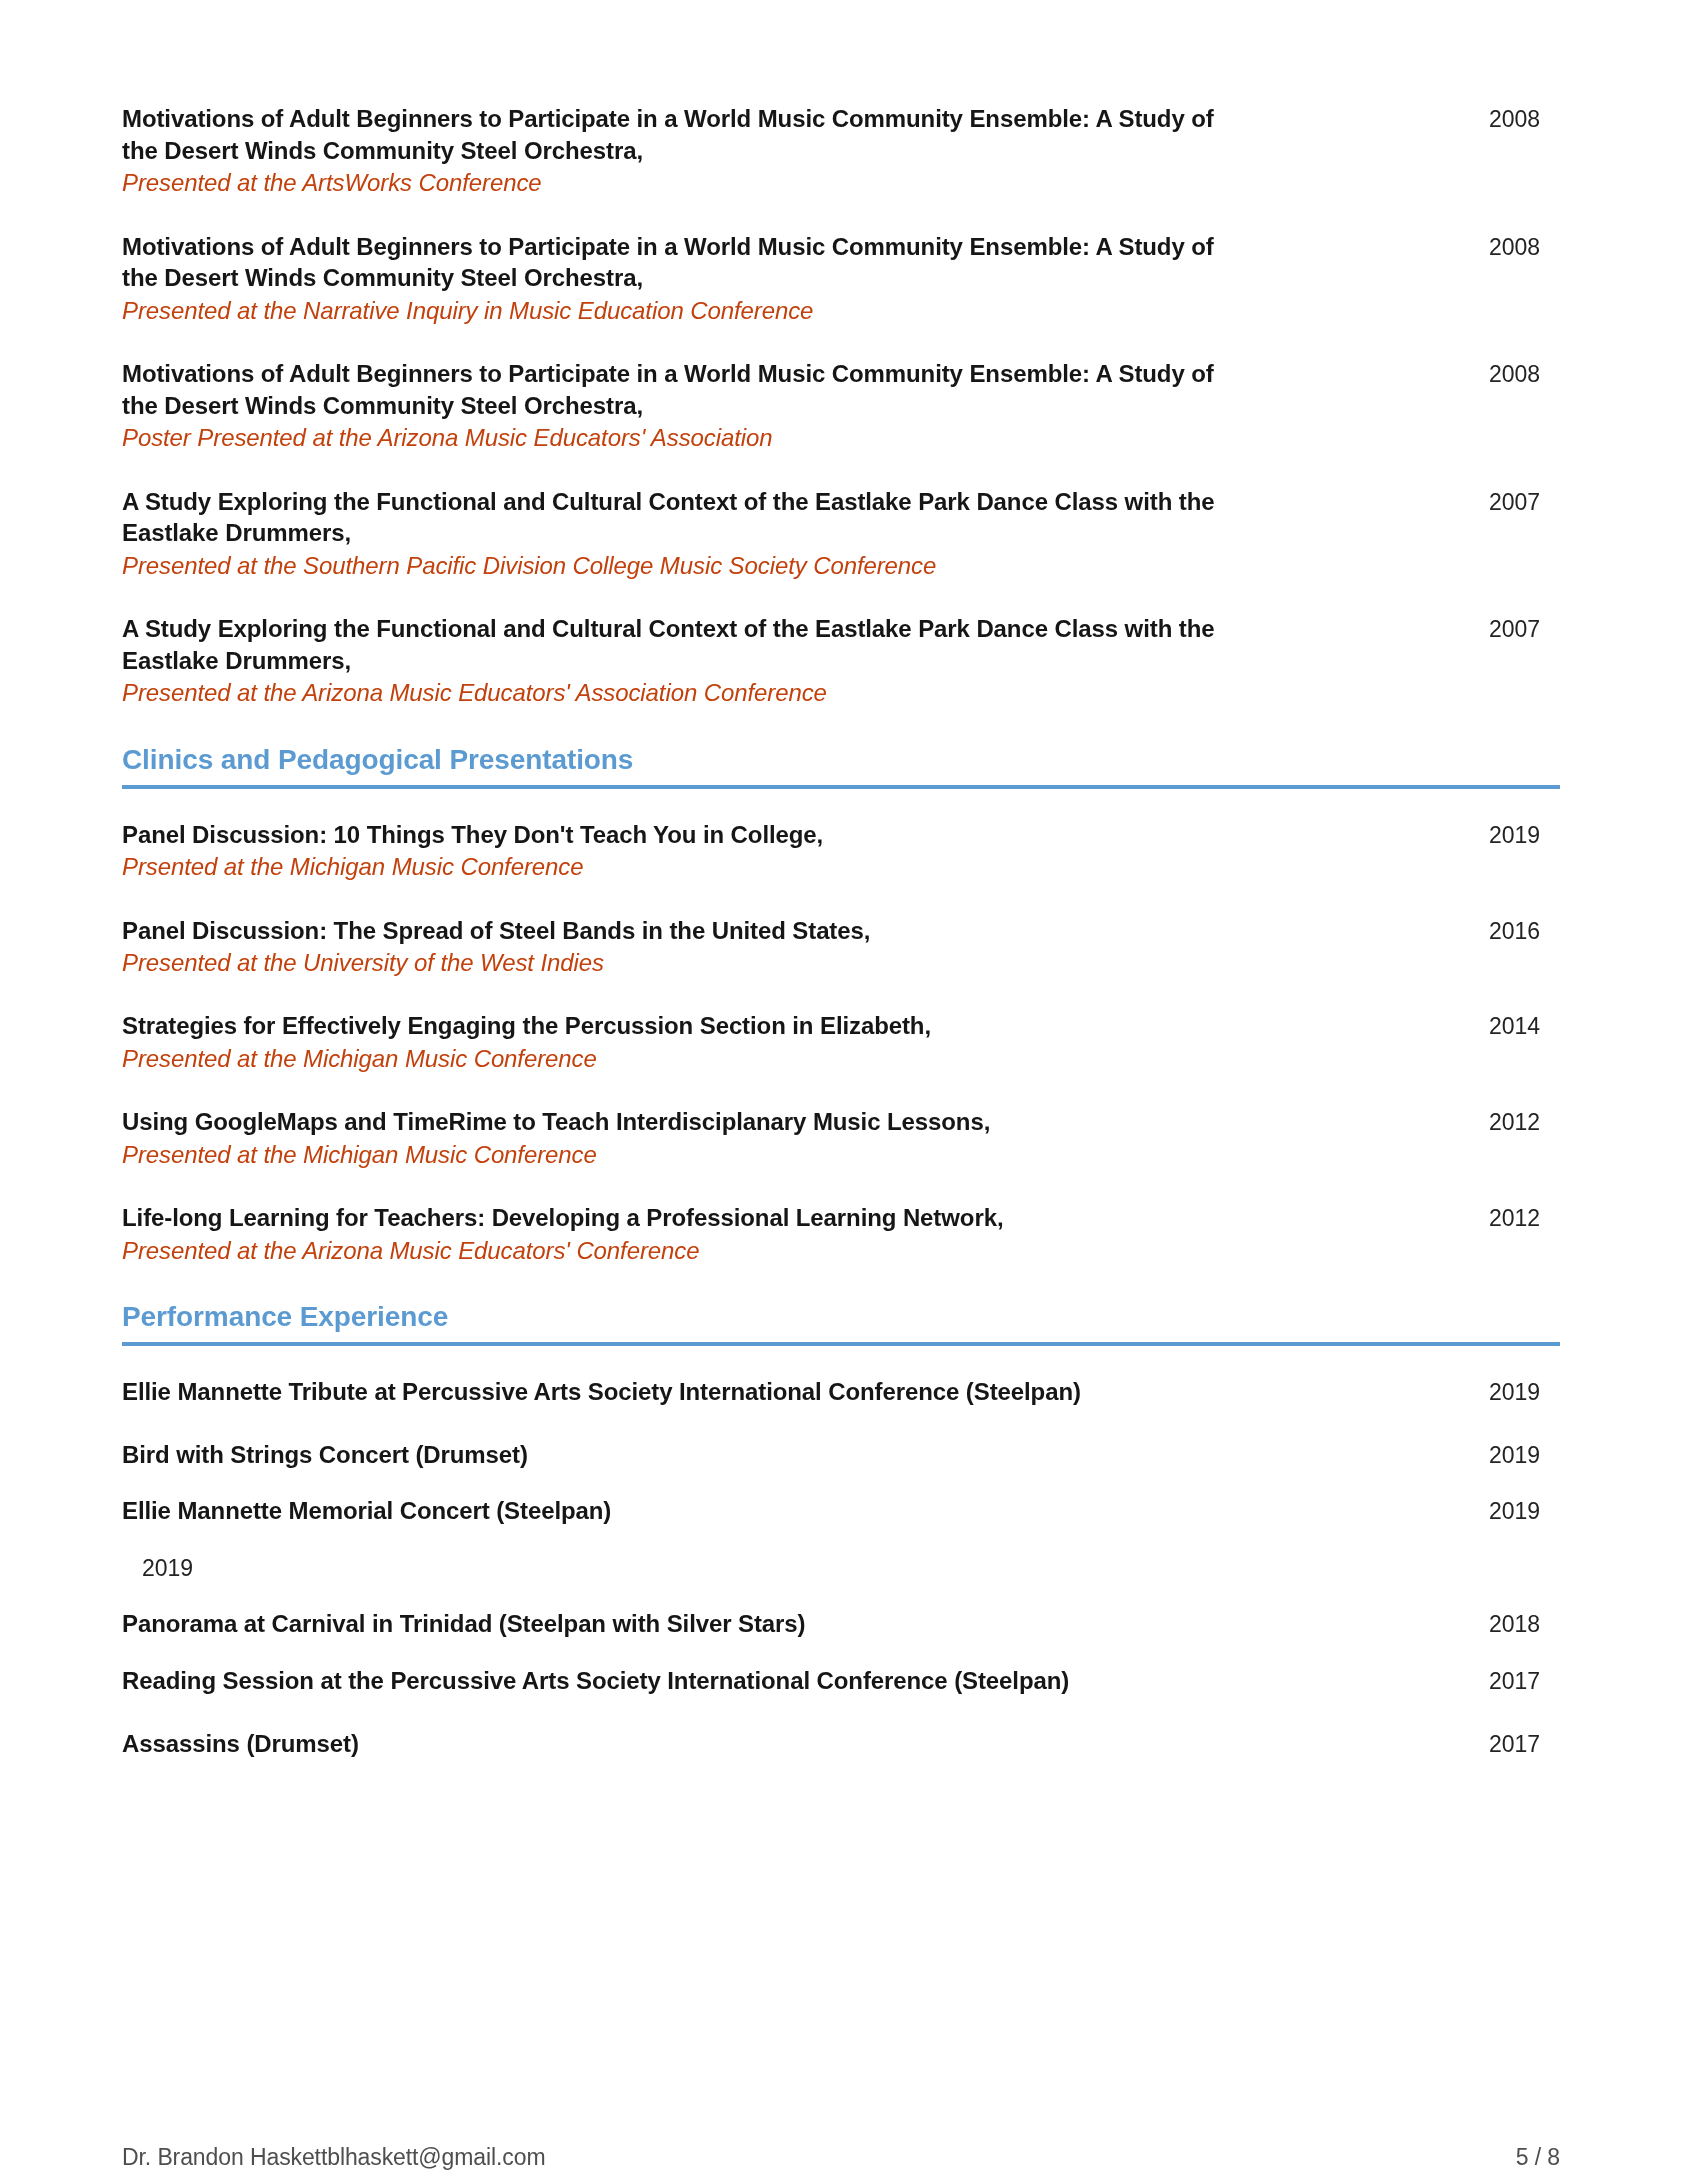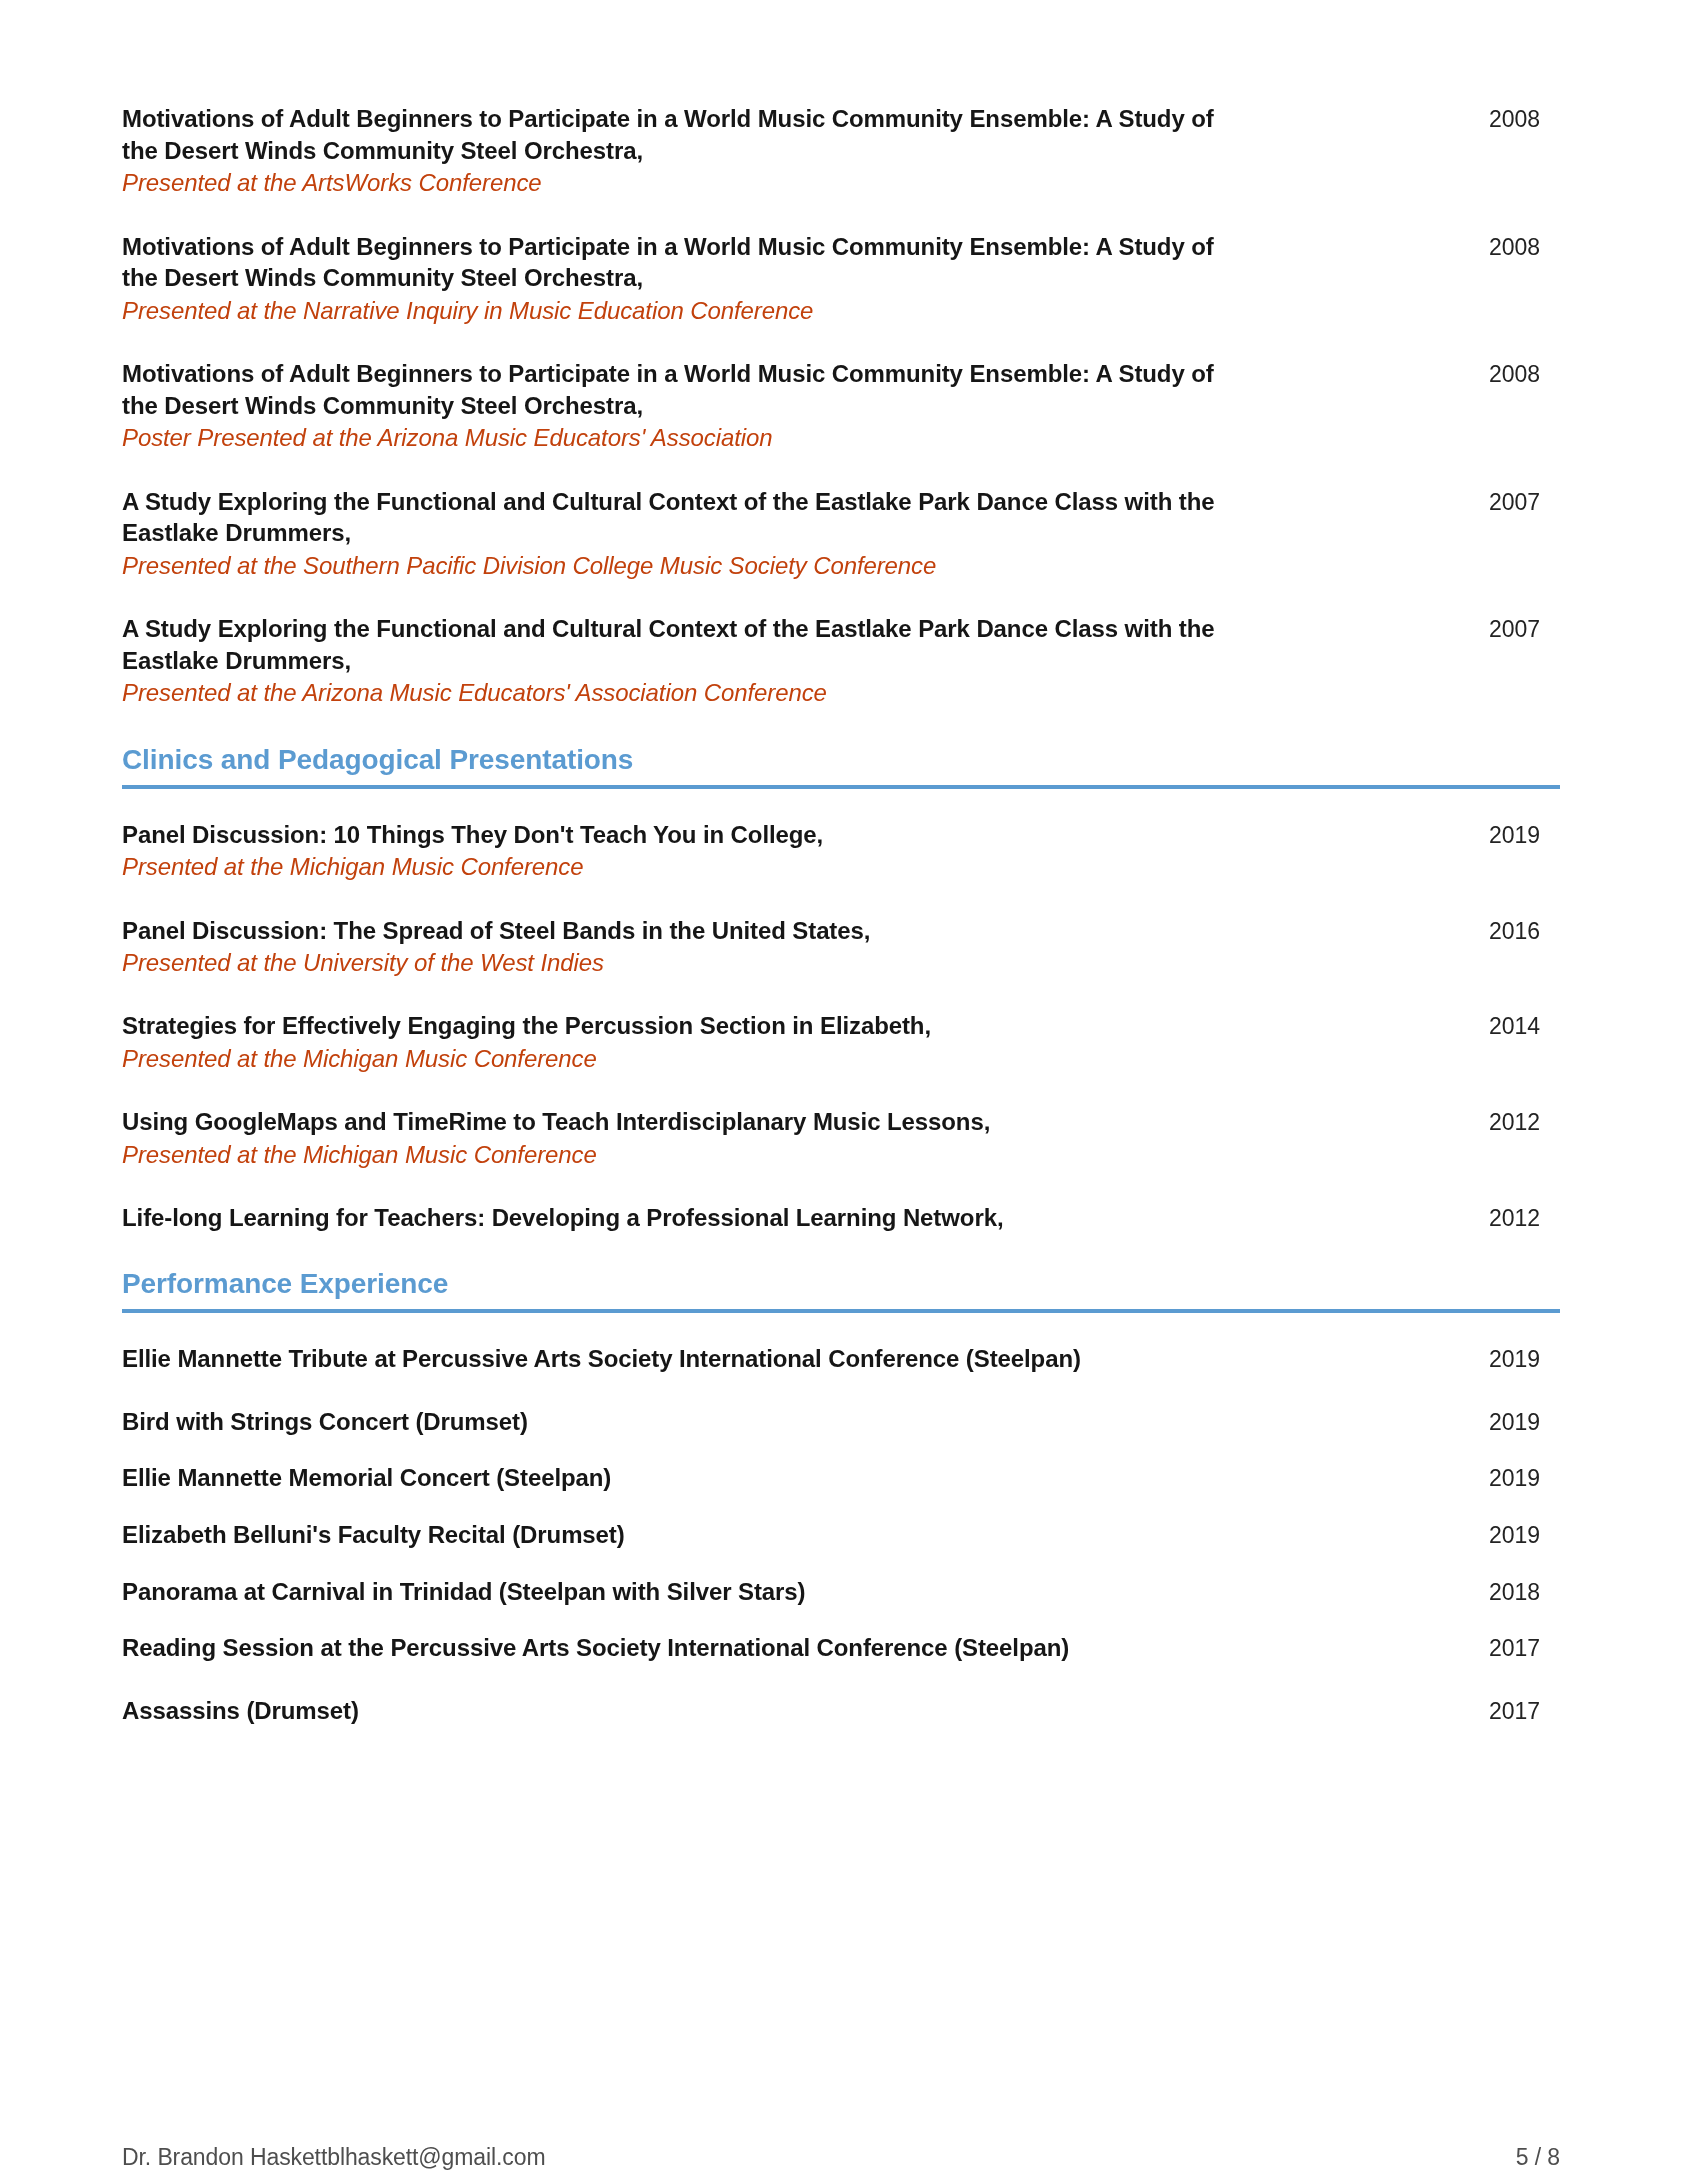--- a/index.html
+++ b/index.html
@@ -192,20 +192,21 @@
         <div class="entry-main">
           <div class="entry-title">Using GoogleMaps and TimeRime to Teach Interdisciplanary Music Lessons,</div>
           <div class="entry-sub">Presented at the Michigan Music Conference</div>
         </div>
         <div class="entry-year">2012</div>
       </div>
 
       <div class="entry">
         <div class="entry-main">
           <div class="entry-title">Life-long Learning for Teachers: Developing a Professional Learning Network,</div>
+          <div class="entry-sub">Presented at the Arizona Music Educators' Conference</div>
         </div>
         <div class="entry-year">2012</div>
       </div>
 
     </div>
 
     <div class="section">
       <div class="section-title">Performance Experience</div>
       <div class="section-rule"></div>
     </div>
@@ -227,23 +228,20 @@
       </div>
 
       <div class="entry compact">
         <div class="entry-main">
           <div class="entry-title">Ellie Mannette Memorial Concert (Steelpan)</div>
         </div>
         <div class="entry-year">2019</div>
       </div>
 
       <div class="entry compact">
-        <div class="entry-main">
-          <div class="entry-title">Elizabeth Belluni's Faculty Recital (Drumset)</div>
-        </div>
         <div class="entry-year">2019</div>
       </div>
 
       <div class="entry compact">
         <div class="entry-main">
           <div class="entry-title">Panorama at Carnival in Trinidad (Steelpan with Silver Stars)</div>
         </div>
         <div class="entry-year">2018</div>
       </div>
 

